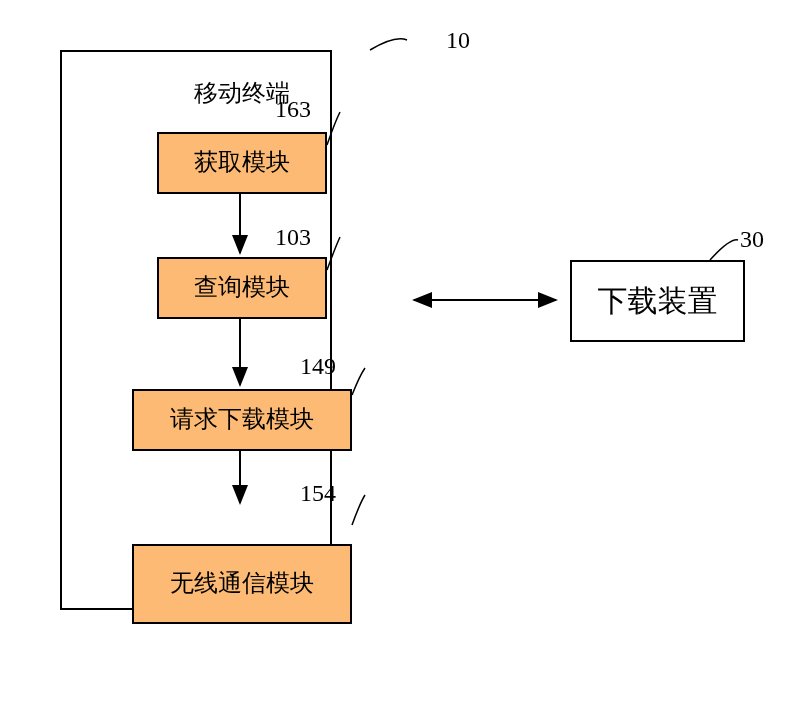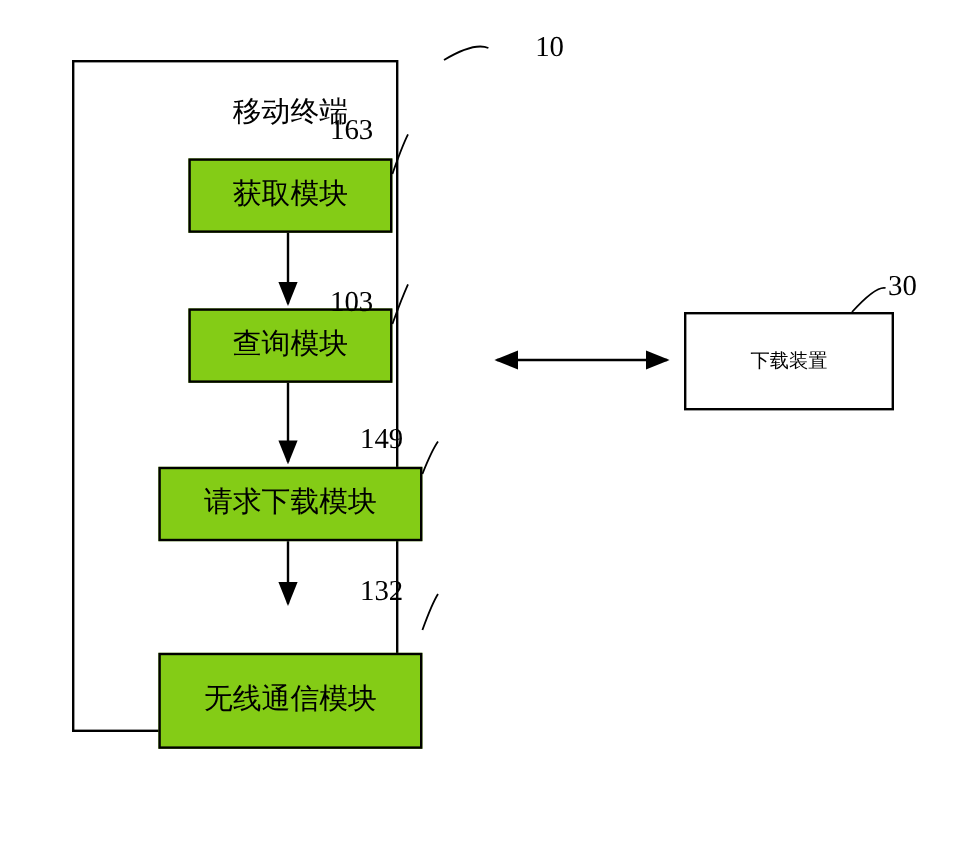--- a/index.html
+++ b/index.html
@@ -36,21 +36,21 @@
     }
     .container-title {
       position: absolute;
       top: 25px;
       right: 40px;
       font-size: 24px;
     }
     .module-box {
       position: absolute;
       border: 2px solid #000;
-      background: #84cc16;
+      background: #fdba74;
       display: flex;
       align-items: center;
       justify-content: center;
       font-size: 24px;
       text-align: center;
       line-height: 1.3;
     }
     .box1 {
       left: 95px;
       top: 80px;
@@ -88,36 +88,36 @@
     .label-30 {
       left: 740px;
       top: 226px;
     }
     .label-101 {
       left: 275px;
       top: 96px;
     }
     .label-103 {
       left: 275px;
-      top: 239px;
+      top: 224px;
     }
     .label-105 {
       left: 300px;
       top: 353px;
     }
     .label-107 {
       left: 300px;
       top: 480px;
     }
     svg {
       position: absolute;
       pointer-events: none;
     }
     .right-text {
-      font-size: 16px;
+      font-size: 30px;
     }
   </style>
 </head>
 <body>
 
 <div class="container main-container">
   <div class="container-title">移动终端</div>
 
   <div class="module-box box1">
     <span>获取模块</span>
@@ -135,21 +135,21 @@
 
 <div class="container right-container">
   <span class="right-text">下载装置</span>
 </div>
 
 <div class="label-num label-10">10</div>
 <div class="label-num label-30">30</div>
 <div class="label-num label-101">163</div>
 <div class="label-num label-103">103</div>
 <div class="label-num label-105">149</div>
-<div class="label-num label-107">132</div>
+<div class="label-num label-107">154</div>
 
 <svg width="800" height="712">
   <defs>
     <marker id="arrowhead" markerWidth="10" markerHeight="8" refX="9" refY="4" orient="auto">
       <polygon points="0 0, 10 4, 0 8" fill="#000"></polygon>
     </marker>
     <marker id="arrowhead-both" markerWidth="10" markerHeight="8" refX="9" refY="4" orient="auto">
       <polygon points="0 0, 10 4, 0 8" fill="#000"></polygon>
     </marker>
     <marker id="arrowhead-start" markerWidth="10" markerHeight="8" refX="1" refY="4" orient="auto">

